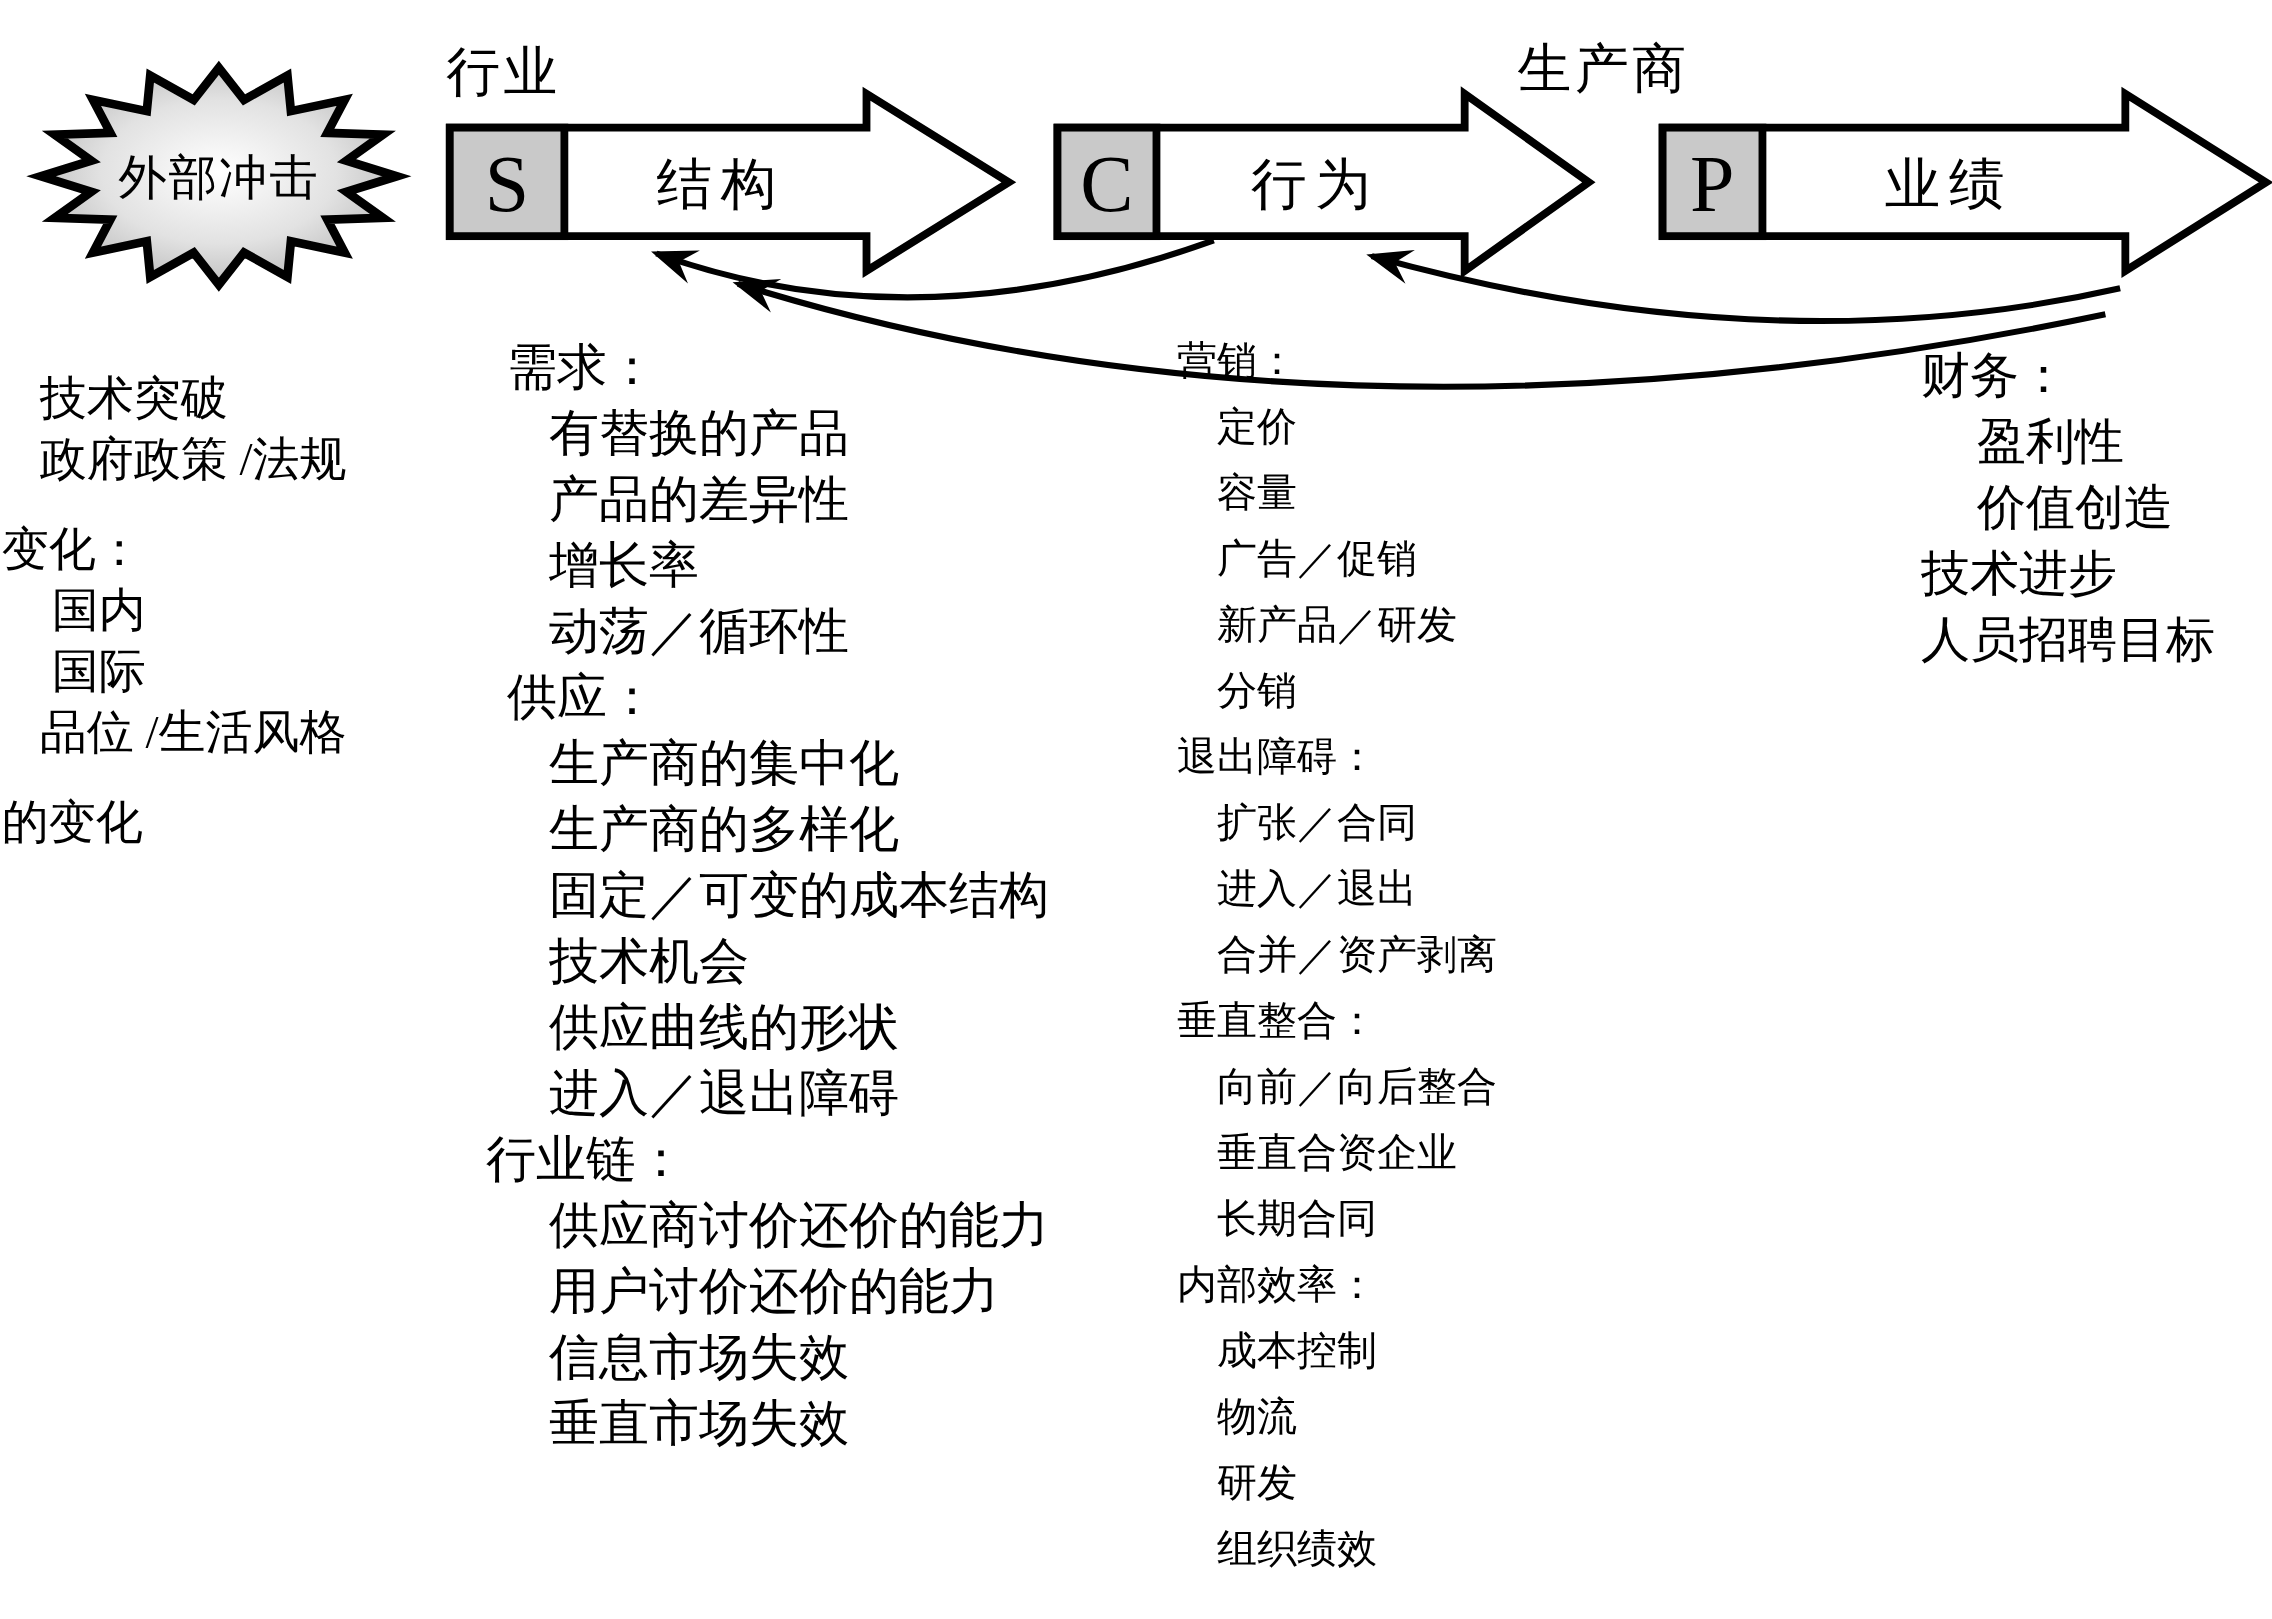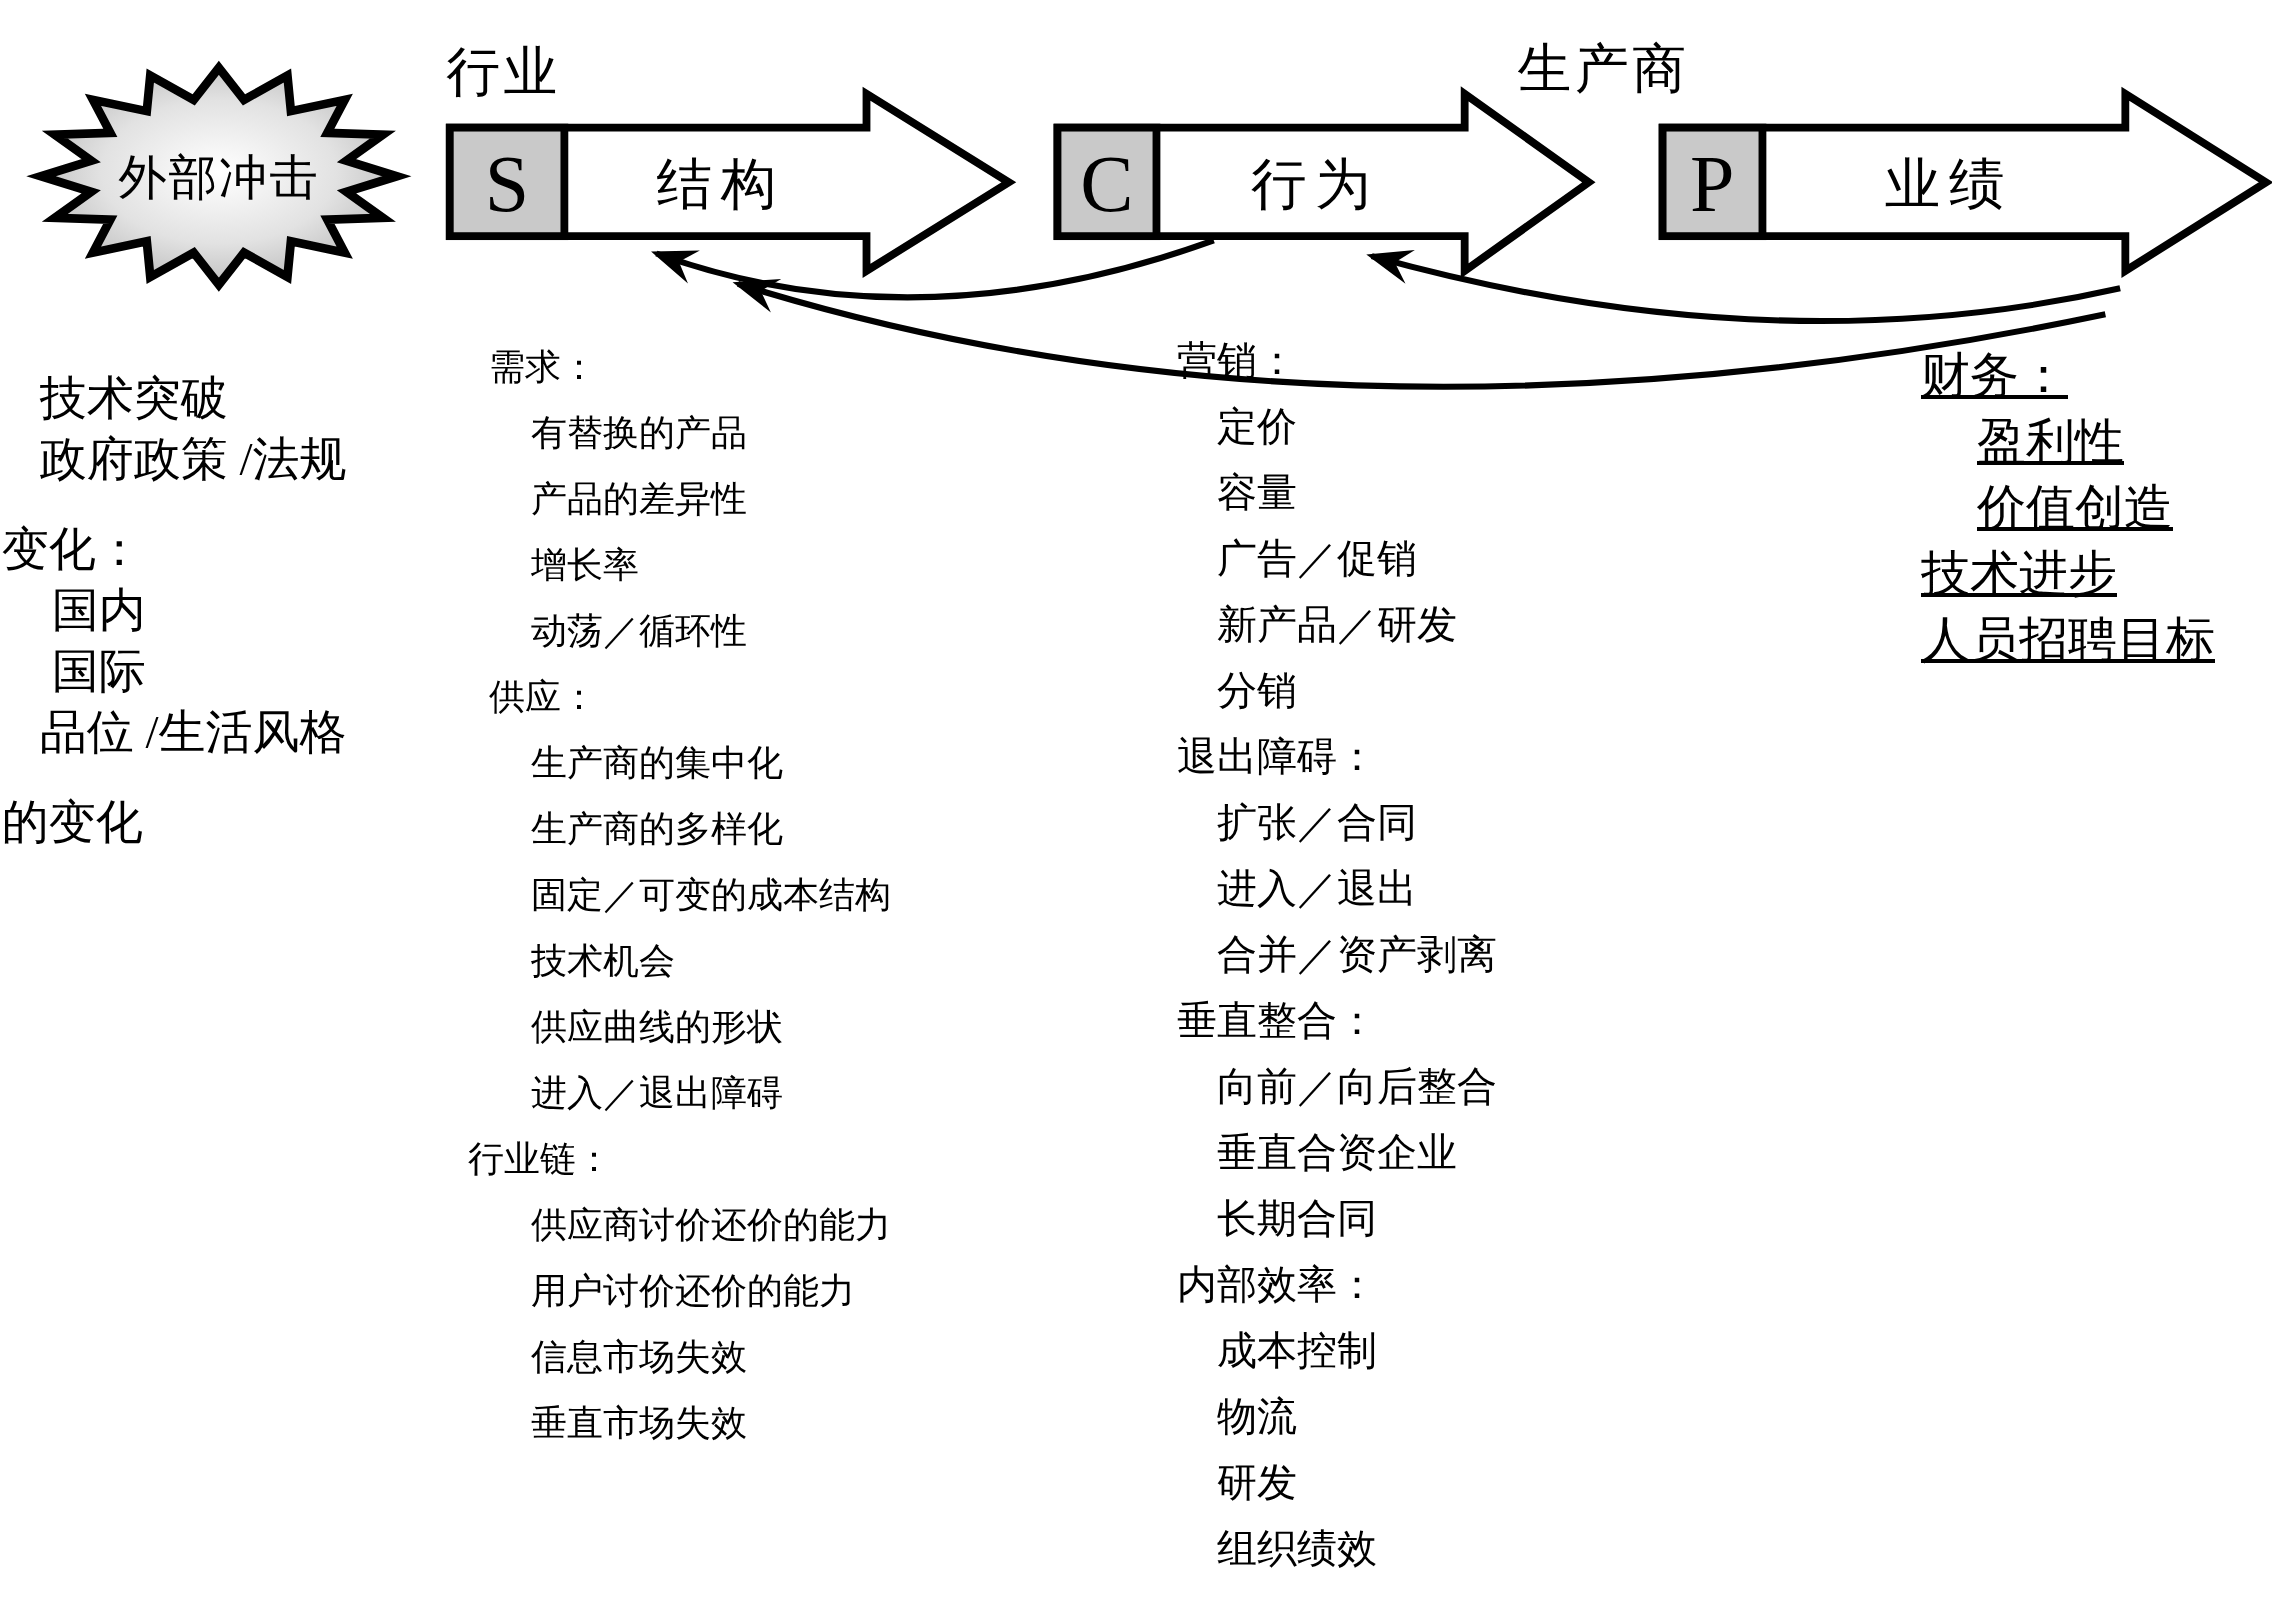--- a/index.html
+++ b/index.html
@@ -11,32 +11,32 @@
   .layer{position:absolute;left:0;top:0;}
   .col{position:absolute;}
   .line{white-space:nowrap;}
   
   .c1{left:1.7px;top:368px;font-size:47px;}
   .c1 .line{height:61px;line-height:61px;}
   .c1 .lv0{padding-left:0;margin-top:29px;}
   .c1 .lv1{padding-left:38px;}
   .c1 .lv2{padding-left:50px;}
   
-  .c2{left:468px;top:334px;font-size:36px;}
+  .c2{left:486px;top:334px;font-size:50px;}
   .c2 .line{height:66px;line-height:66px;}
   .c2 .h {padding-left:21px;}
   .c2 .hx{padding-left:0;}
   .c2 .it{padding-left:63px;}
   
   .c3{left:1177px;top:328px;font-size:40px;}
   .c3 .line{height:66px;line-height:66px;}
   .c3 .h {padding-left:0;}
   .c3 .it{padding-left:40px;}
   
-  .c4{left:1921px;top:343px;font-size:49px;text-decoration:underline;}
+  .c4{left:1921px;top:343px;font-size:49px;}
   .c4 .line{height:66px;line-height:66px;}
   .c4 .h {padding-left:0;}
   .c4 .it{padding-left:56px;}
   svg text{font-family:"Liberation Serif","DejaVu Serif",serif;}
   .arrow-letter{font-size:92px;}
   .arrow-word{font-size:64px;letter-spacing:10px;}
   .top-label{font-size:62px;letter-spacing:4px;}
   .star-label{font-size:56px;letter-spacing:2px;}
 </style>
 </head>

